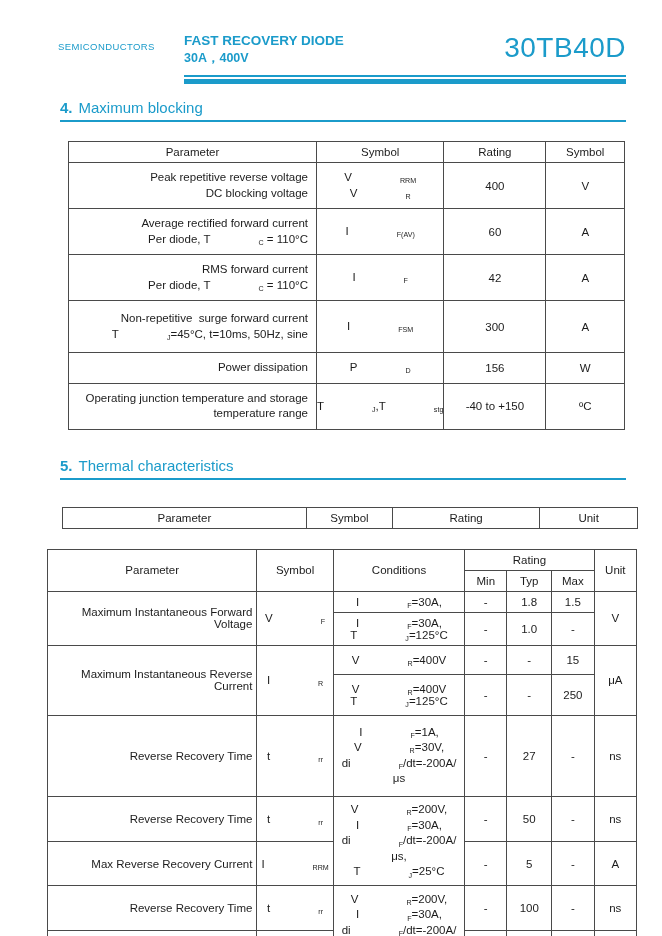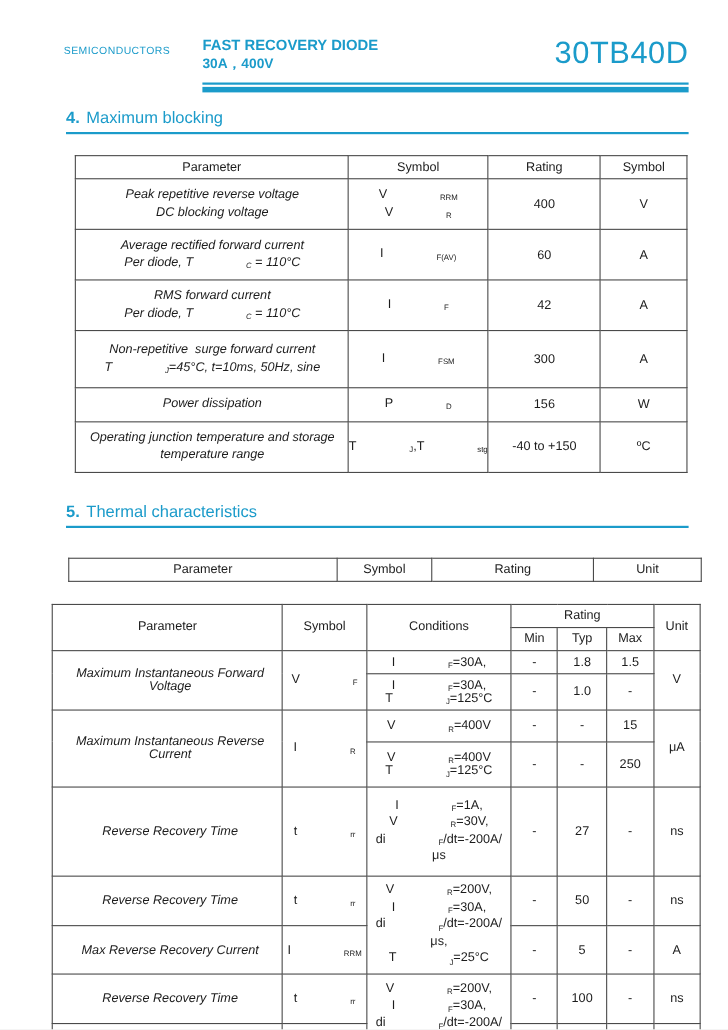--- a/index.html
+++ b/index.html
@@ -31,21 +31,21 @@
   .section-heading .num{font-weight:bold;margin-right:6px;}
   .sh-4{margin-top:15px;}
   .sh-5{margin-top:27px;}
   .sh-6{margin-top:26px;}
 
   
   table{border-collapse:collapse;font-size:11.5px;color:var(--ink);}
   th,td{border:1px solid var(--line);font-weight:normal;}
   th{padding:4px 4px;text-align:center;}
   td.c{text-align:center;}
-  td.l{text-align:center;padding-left:9px;padding-right:8px;font-style:italic;}
+  td.l{text-align:right;padding-left:9px;padding-right:8px;}
   .ln{display:block;line-height:1.35;}
   sub{font-size:0.62em;vertical-align:-0.3em;line-height:0;padding-left:48px;}
 
   
   .tbl-max{width:557px;margin:19px 0 0 68px;}
   .tbl-max td{padding-top:7px;padding-bottom:7px;}
   .tbl-max tr.tall td{padding-top:10px;padding-bottom:10px;}
 
   
   .tbl-th{width:576px;margin:27px 0 0 62px;}

